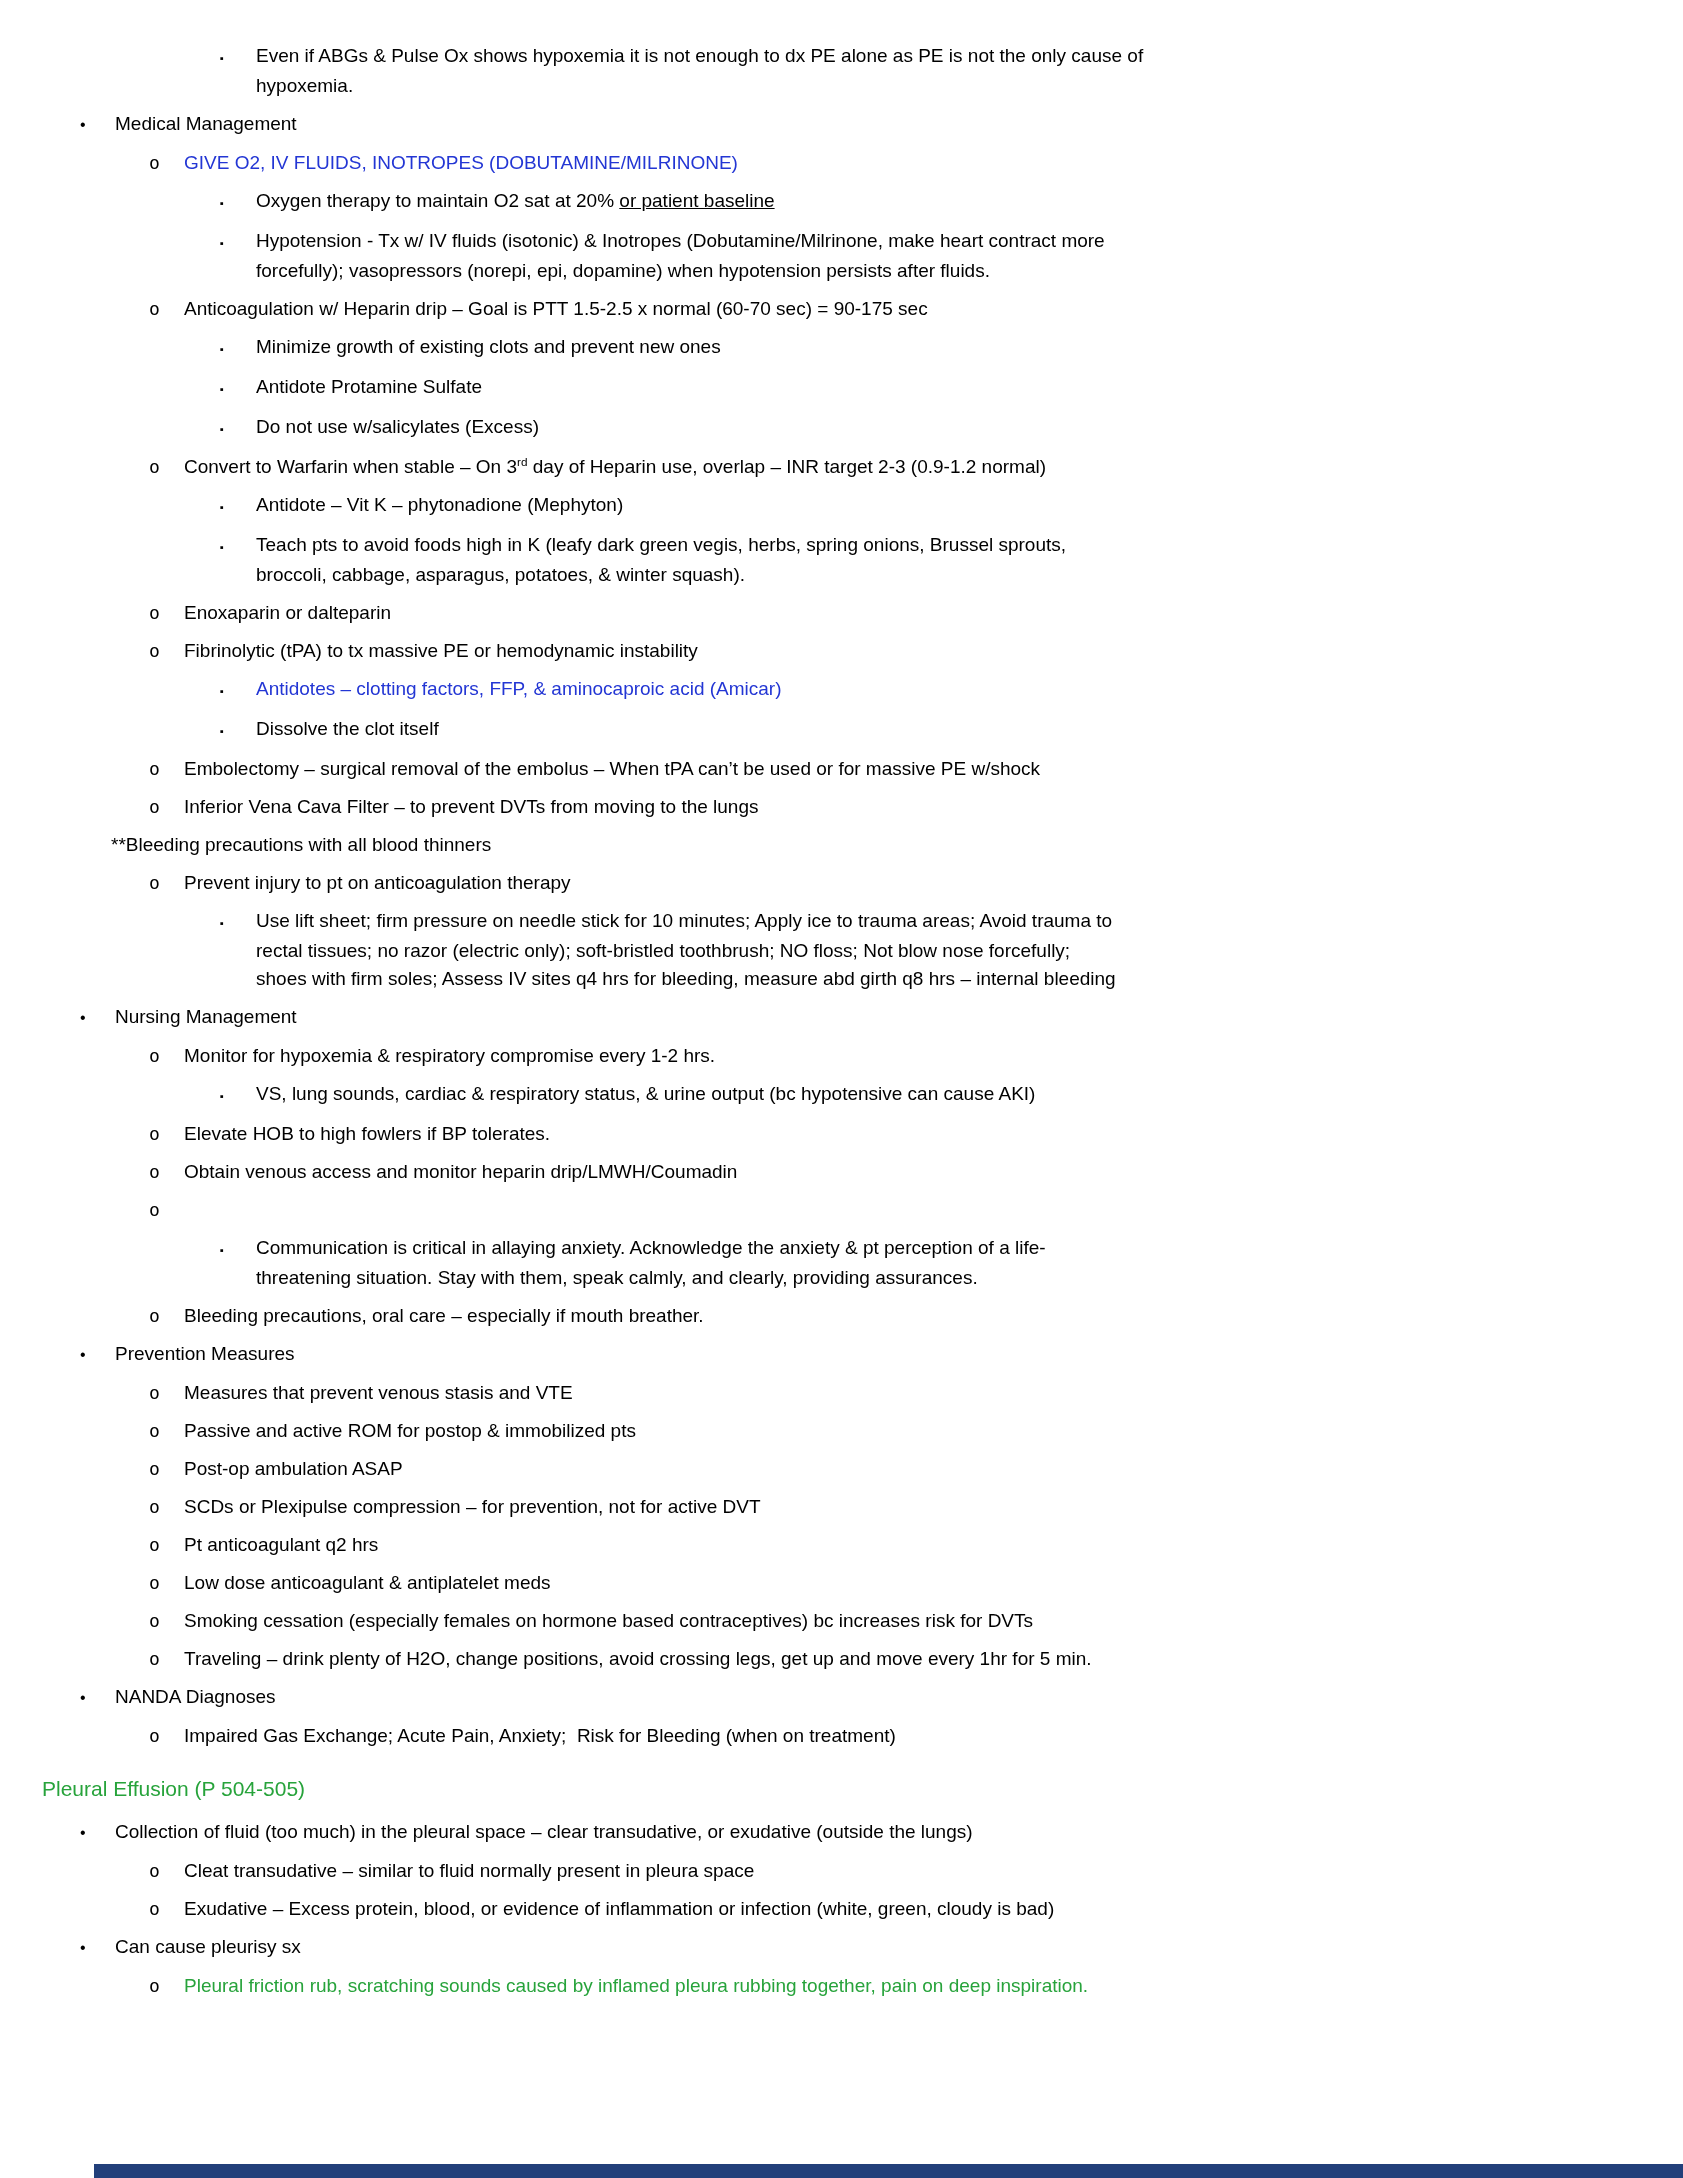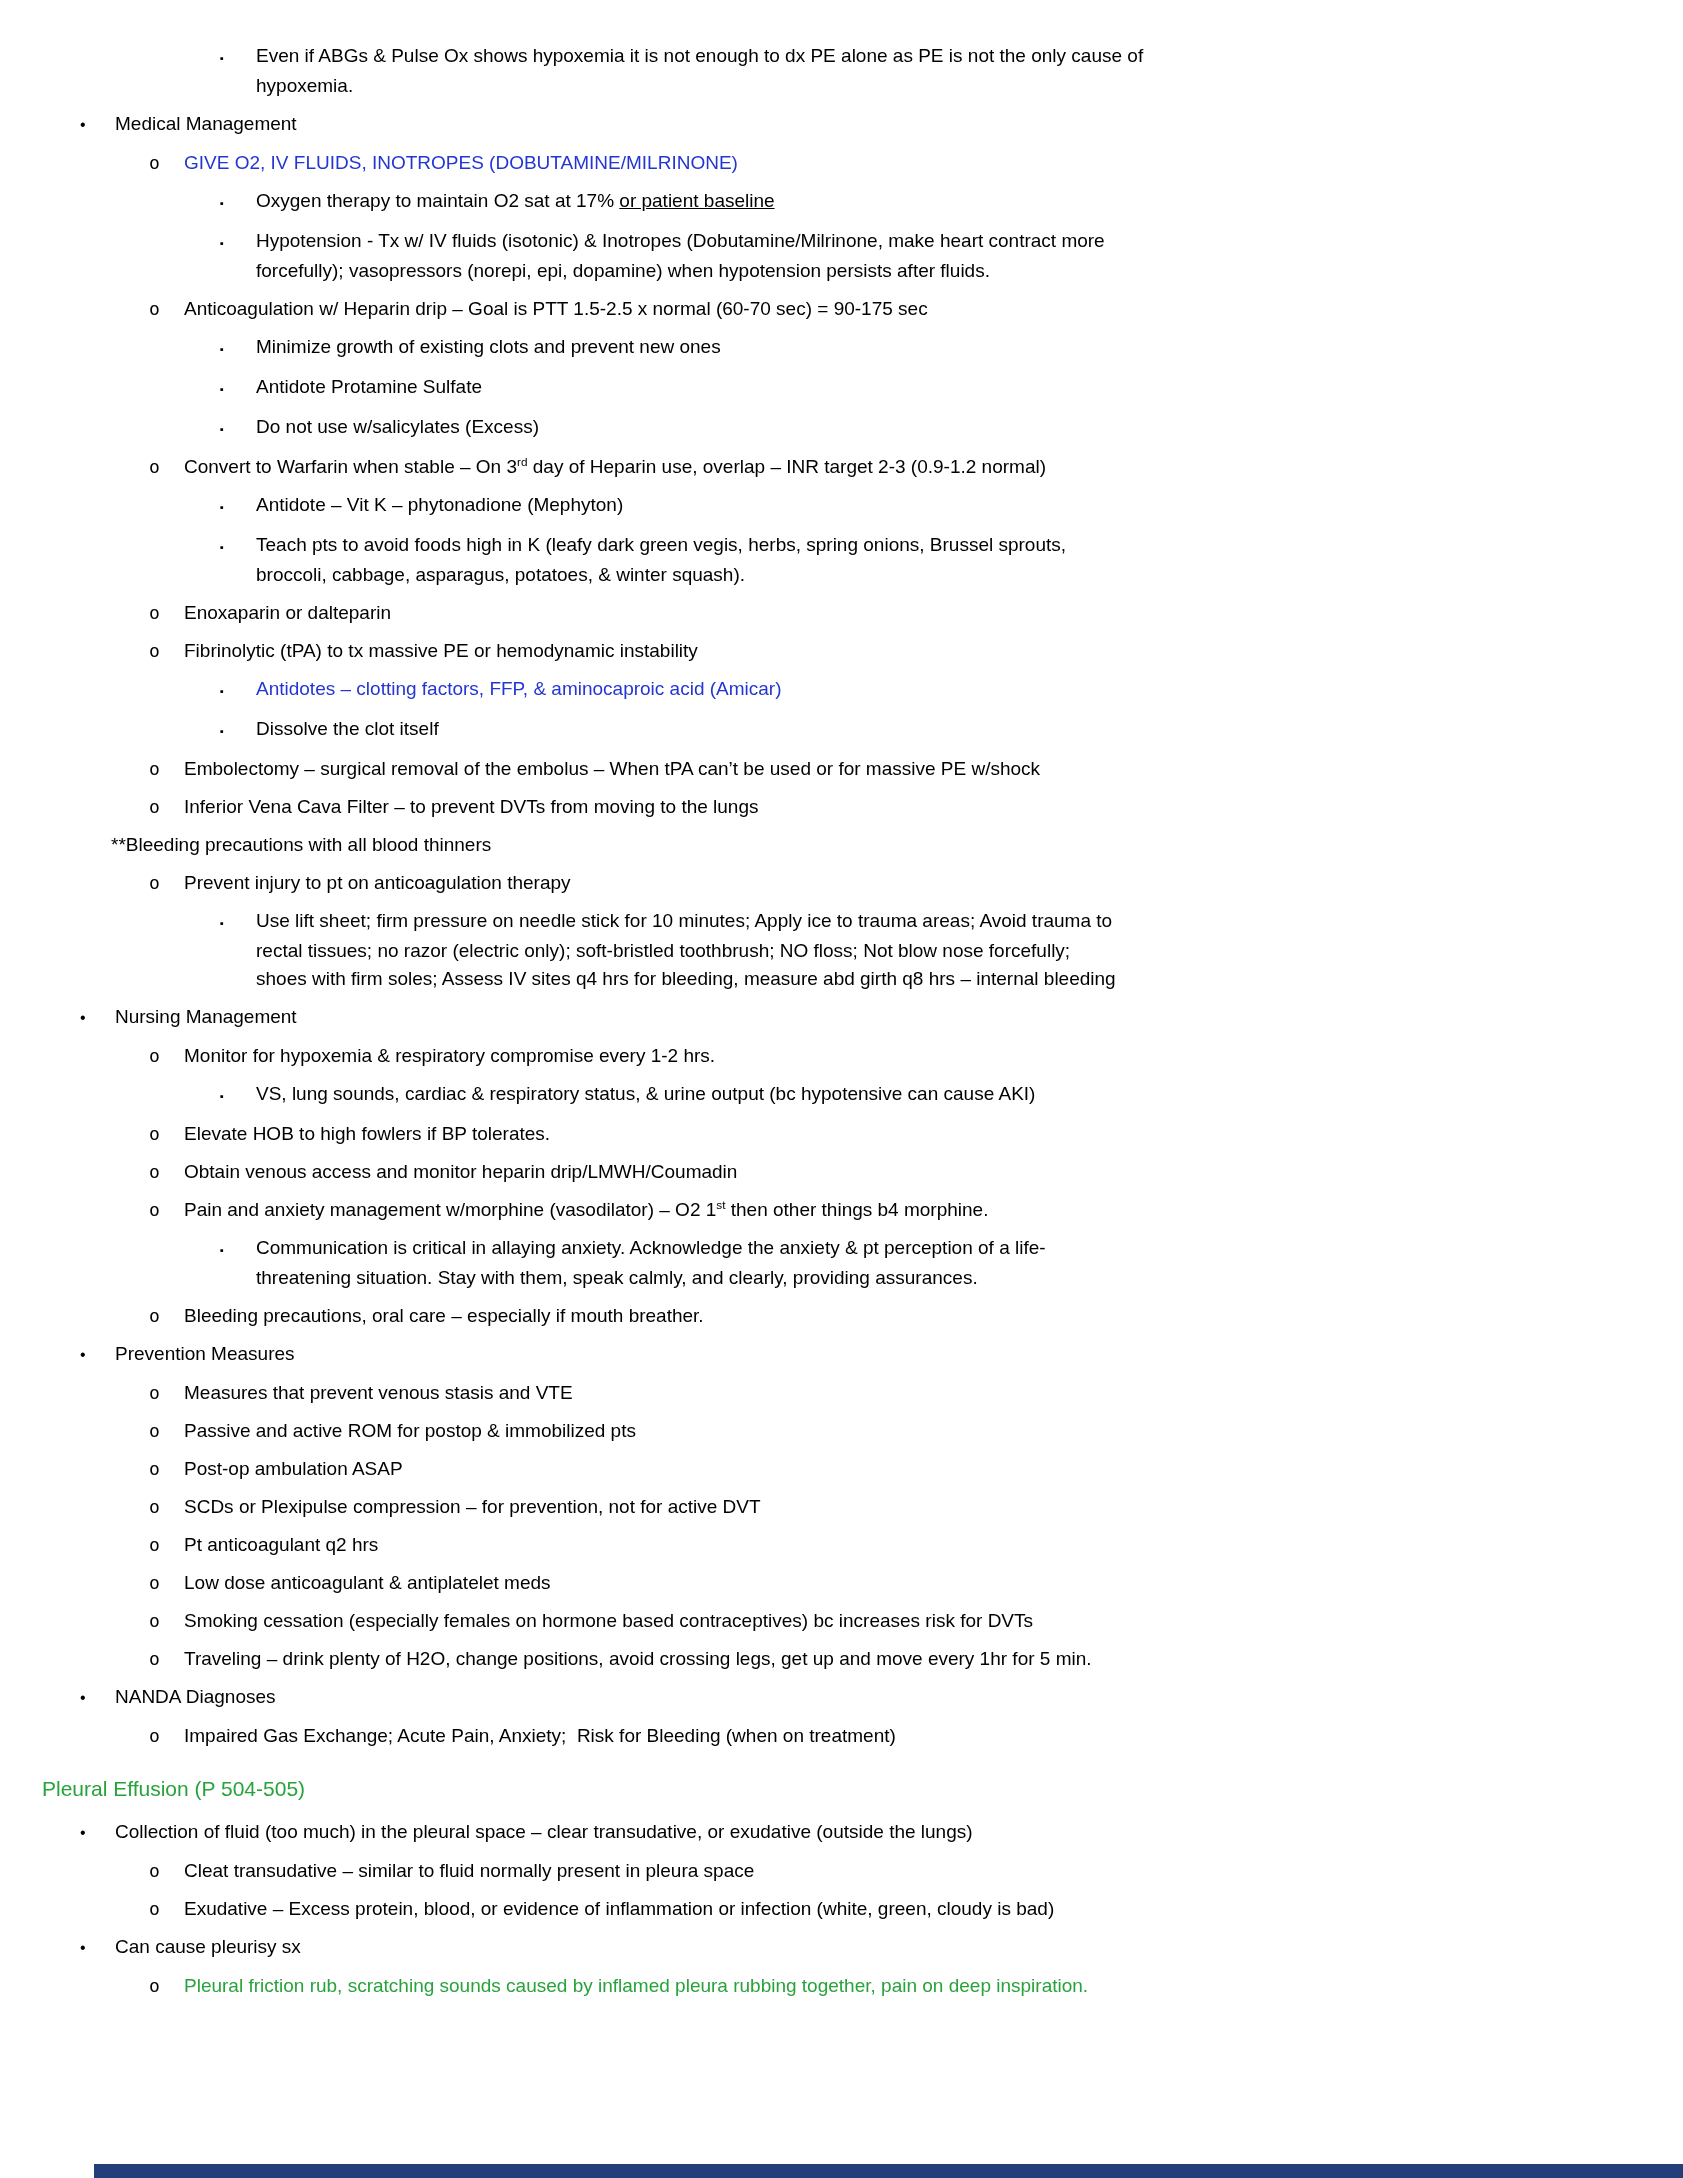--- a/index.html
+++ b/index.html
@@ -96,21 +96,21 @@
       </div>
       <div class="block lvl2">
         <div class="row">
           <span class="marker">o</span>
           <span class="txt c-blue"><span>GIVE O2, IV FLUIDS, INOTROPES (DOBUTAMINE/MILRINONE)</span></span>
         </div>
       </div>
       <div class="block lvl3">
         <div class="row">
           <span class="marker">▪</span>
-          <span class="txt c-black"><span>Oxygen therapy to maintain O2 sat at 17% </span><span class="u">or patient baseline</span></span>
+          <span class="txt c-black"><span>Oxygen therapy to maintain O2 sat at 20% </span><span class="u">or patient baseline</span></span>
         </div>
       </div>
       <div class="block lvl3">
         <div class="row">
           <span class="marker">▪</span>
           <span class="txt c-black"><span>Hypotension - Tx w/ IV fluids (isotonic) &amp; Inotropes (Dobutamine/Milrinone, make heart contract more</span></span>
         </div>
         <div class="row">
           <span class="marker"></span>
           <span class="txt c-black"><span>forcefully); vasopressors (norepi, epi, dopamine) when hypotension persists after fluids.</span></span>
@@ -249,21 +249,20 @@
       </div>
       <div class="block lvl2">
         <div class="row">
           <span class="marker">o</span>
           <span class="txt c-black"><span>Obtain venous access and monitor heparin drip/LMWH/Coumadin</span></span>
         </div>
       </div>
       <div class="block lvl2">
         <div class="row">
           <span class="marker">o</span>
-          <span class="txt c-black"><span>Pain and anxiety management w/morphine (vasodilator) – O2 1</span><sup>st</sup><span> then other things b4 morphine.</span></span>
         </div>
       </div>
       <div class="block lvl3">
         <div class="row">
           <span class="marker">▪</span>
           <span class="txt c-black"><span>Communication is critical in allaying anxiety. Acknowledge the anxiety &amp; pt perception of a life-</span></span>
         </div>
         <div class="row">
           <span class="marker"></span>
           <span class="txt c-black"><span>threatening situation. Stay with them, speak calmly, and clearly, providing assurances.</span></span>

